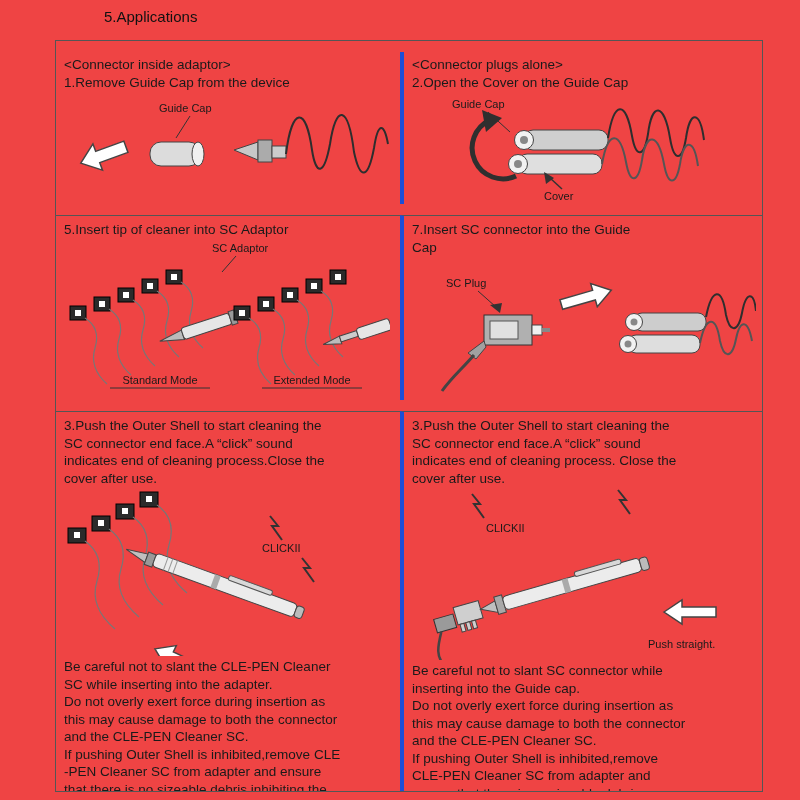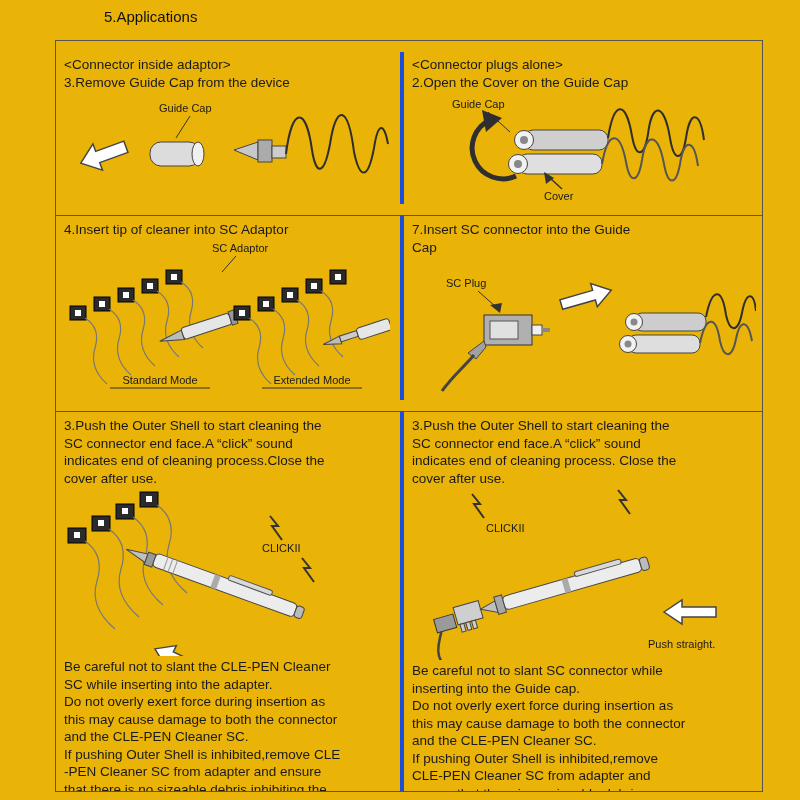--- a/index.html
+++ b/index.html
@@ -1,16 +1,16 @@
 <!DOCTYPE html>
 <html><head>
 <meta charset="utf-8">
 <style>
   html,body{margin:0;padding:0;background:#ffffff;}
-  .sheet{position:relative;width:800px;height:800px;background:#eab308;
+  .sheet{position:relative;width:800px;height:800px;background:#ef4444;
          font-family:"Liberation Sans",sans-serif;color:#1a1a1a;overflow:hidden;}
   .page-title{position:absolute;left:104px;top:8px;font-size:15px;color:#111;}
   .grid{position:absolute;left:55px;top:40px;width:706px;height:750px;
         border:1px solid #555;display:grid;
         grid-template-columns:344px 1fr;grid-template-rows:163px 196px 1fr;}
   .cell{position:relative;padding:5px 8px;box-sizing:border-box;overflow:hidden;margin-top:11px;}
   .col2{border-left:4px solid #1d4ed8;}
   .rowline{border-top:1px solid #555;}
   .hdr{font-size:13.5px;line-height:1.25;}
   .step{font-size:13.5px;line-height:1.3;white-space:pre-line;}
@@ -22,21 +22,21 @@
 </head>
 <body>
 
 <div class="sheet">
   <div class="page-title">5.Applications</div>
 
   <div class="grid">
 
     <div class="cell">
       <div class="hdr">&lt;Connector inside adaptor&gt;</div>
-      <div class="step">3.Remove Guide Cap from the device</div>
+      <div class="step">1.Remove Guide Cap from the device</div>
       <svg class="dg" width="326" height="110" viewBox="0 0 326 110">
         <text x="95" y="20">Guide Cap</text>
         <line x1="126" y1="24" x2="112" y2="46" stroke="#333" stroke-width="1"></line>
         <polygon points="0,14 18,0 18,8 48,8 48,20 18,20 18,28" transform="translate(12,58) rotate(-20)" fill="#fff" stroke="#444" stroke-width="1.5"></polygon>
         <rect x="86" y="50" width="50" height="24" rx="11" fill="#dcdcdc" stroke="#444"></rect>
         <ellipse cx="134" cy="62" rx="6" ry="12" fill="#f0f0f0" stroke="#444"></ellipse>
         <polygon points="170,58 194,50 194,68" fill="#c8c8c8" stroke="#444"></polygon>
         <rect x="194" y="48" width="14" height="22" fill="#ababab" stroke="#444"></rect>
         <rect x="208" y="54" width="14" height="12" fill="#cccccc" stroke="#444"></rect>
         <path d="M222,62 C228,14 242,14 248,58 C252,84 260,84 266,52 C272,12 284,12 290,60 C296,88 304,88 310,56 C314,30 320,30 324,52" fill="none" stroke="#2e2e2e" stroke-width="2"></path>
@@ -59,21 +59,21 @@
         <circle cx="106" cy="72" r="4" fill="#888"></circle>
         <path d="M196,46 C202,8 214,8 220,44 C224,66 232,66 236,42 C240,10 252,10 258,46 C262,70 270,70 274,46 C278,18 288,18 292,48" fill="none" stroke="#2e2e2e" stroke-width="2"></path>
         <path d="M190,72 C196,38 208,38 214,70 C218,92 226,92 230,68 C234,40 246,40 252,72 C256,94 264,94 268,72 C272,46 282,46 286,74" fill="none" stroke="#555" stroke-width="2"></path>
         <polygon points="132,80 142,86 134,92" fill="#333"></polygon>
         <line x1="150" y1="97" x2="138" y2="86" stroke="#333" stroke-width="1.5"></line>
         <text x="132" y="108">Cover</text>
       </svg>
     </div>
 
     <div class="cell rowline">
-      <div class="step">4.Insert tip of cleaner into SC  Adaptor</div>
+      <div class="step">5.Insert tip of cleaner into SC  Adaptor</div>
       <svg class="dg" width="326" height="156" viewBox="0 0 326 156">
         <text x="148" y="12">SC Adaptor</text>
         <line x1="172" y1="16" x2="158" y2="32" stroke="#333"></line>
 
         <g>
           <g>
               <rect x="6" y="66" width="16" height="14" fill="#2b2b2b" stroke="#000"></rect>
               <rect x="11" y="70" width="6" height="6" fill="#fff"></rect>
             </g>
           <g>

